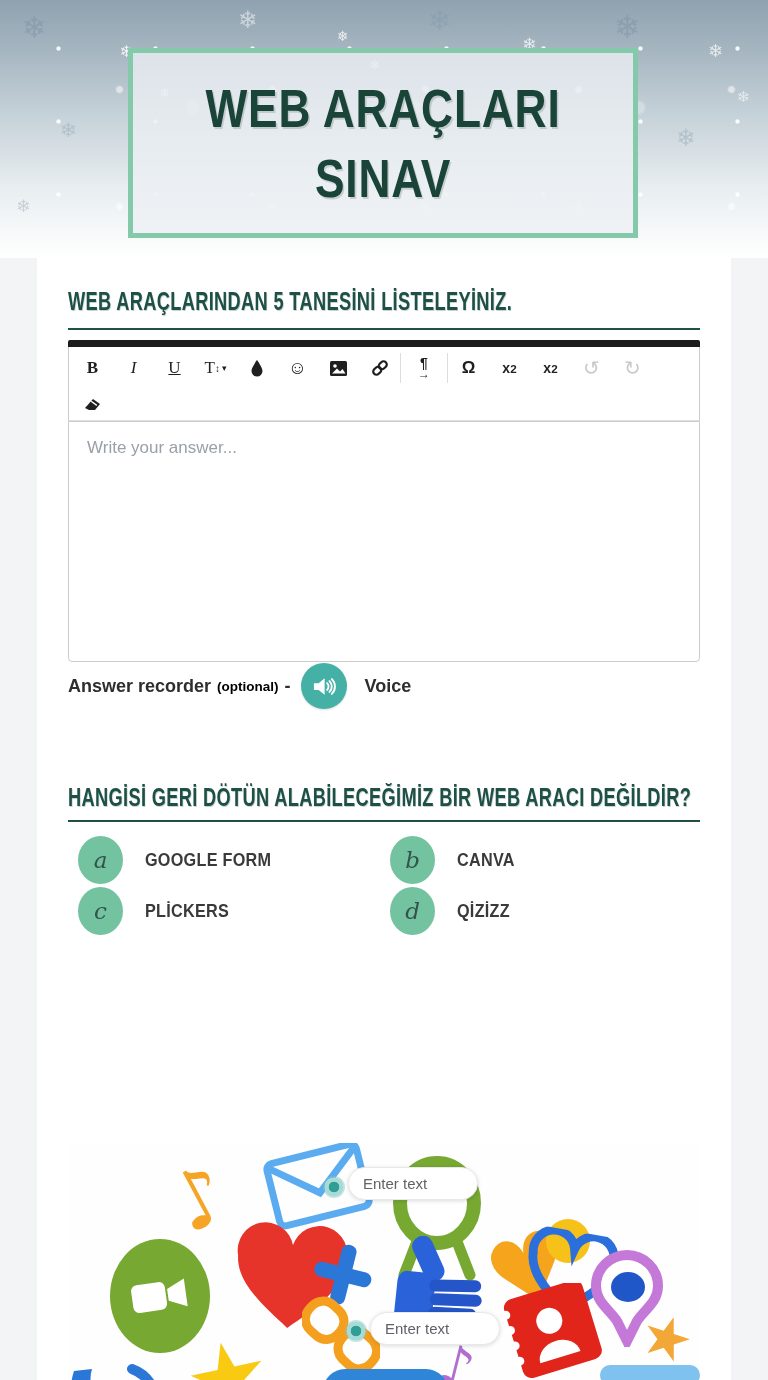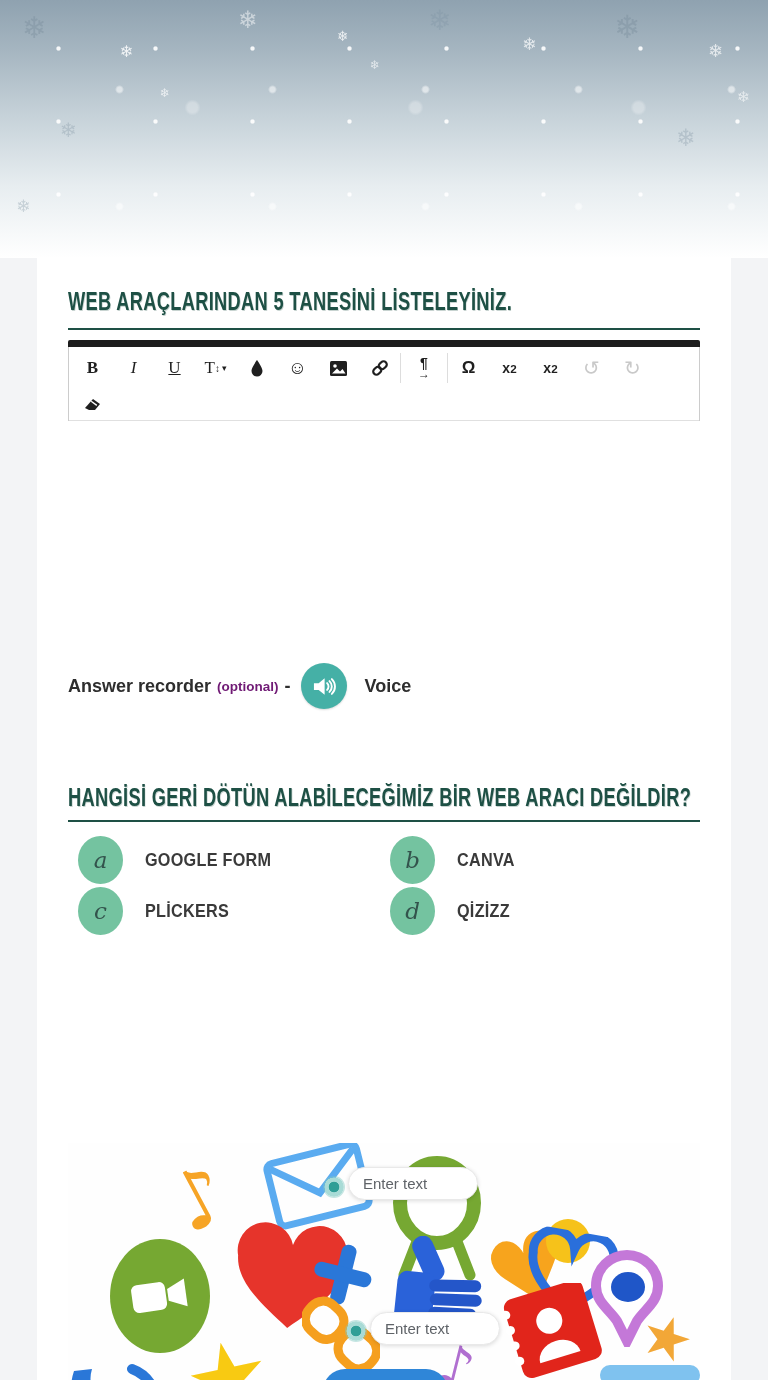--- a/index.html
+++ b/index.html
@@ -65,21 +65,21 @@
   .editor-text{
     display:block; width:632px; height:241px; border:1px solid #ccc; border-radius:0 0 4px 4px;
     resize:none; outline:none; padding:16px 18px; font-size:17px; color:#444;
     font-family:"Liberation Sans", sans-serif;
   }
   .editor-text::placeholder{ color:#9aa0a6; }
 
   
   .recorder{ position:absolute; left:31px; top:404px; height:48px; display:flex; align-items:center; }
   .rec-label{ font-size:18px; font-weight:bold; color:#2e2e2e;text-align:center; }
-  .rec-optional{ font-size:13.5px; font-weight:bold; color:#701a75; margin-left:6px; }
+  .rec-optional{ font-size:13.5px; font-weight:bold; color:#000000; margin-left:6px; }
   .rec-dash{ font-size:18px; font-weight:bold; color:#2e2e2e; margin:0 10px 0 6px; }
   .voice-btn{
     width:46px; height:46px; border-radius:50%; background:#45b0a6; border:none; cursor:pointer;
     display:flex; align-items:center; justify-content:center; box-shadow:0 1px 2px rgba(0,0,0,.15);
   }
   .voice-label{ font-size:18px; font-weight:bold; color:#2e2e2e; margin-left:18px; }
 
   
   .opt-row{ position:absolute; display:flex; align-items:center; height:48px; cursor:pointer; }
   .opt-badge{
@@ -133,20 +133,23 @@
     <span class="flake" style="left:522px;top:34px;font-size:17px;color:rgba(255,255,255,.7)">❄</span>
     <span class="flake" style="left:614px;top:8px;font-size:32px;color:rgba(120,140,155,.4)">❄</span>
     <span class="flake" style="left:708px;top:40px;font-size:18px;color:rgba(255,255,255,.7)">❄</span>
     <span class="flake" style="left:60px;top:118px;font-size:20px;color:rgba(120,140,155,.3)">❄</span>
     <span class="flake" style="left:160px;top:86px;font-size:12px;color:rgba(255,255,255,.7)">❄</span>
     <span class="flake" style="left:676px;top:124px;font-size:24px;color:rgba(120,140,155,.3)">❄</span>
     <span class="flake" style="left:737px;top:88px;font-size:15px;color:rgba(255,255,255,.6)">❄</span>
     <span class="flake" style="left:16px;top:196px;font-size:17px;color:rgba(150,168,180,.45)">❄</span>
     <span class="flake" style="left:370px;top:58px;font-size:12px;color:rgba(255,255,255,.65)">❄</span>
 
+    <div class="title-box">
+      <div class="title-text">WEB ARAÇLARI SINAV</div>
+    </div>
   </div>
 
   <div class="card">
 
     <h2 class="q-heading" style="top:28px">WEB ARAÇLARINDAN 5 TANESİNİ LİSTELEYİNİZ.</h2>
     <div class="q-rule" style="top:70px"></div>
 
     <div class="editor">
       <div class="editor-topbar"></div>
       <div class="toolbar">
@@ -200,20 +203,21 @@
         </div>
         <div class="tb-row second">
           <button class="tb-btn">
             <svg width="19" height="15" viewBox="0 0 19 15">
                 <path d="M2 11 L10 2 L17 7 L12 13 L6 13 Z" fill="#1f1f1f"></path>
                 <path d="M8.2 4.2 L13.8 8.4" stroke="#fff" stroke-width="1.4"></path>
               </svg>
           </button>
         </div>
       </div>
+      <textarea class="editor-text" placeholder="Write your answer..." style=""></textarea>
     </div>
 
     <div class="recorder">
       <span class="rec-label">Answer recorder</span>
       <span class="rec-optional">(optional)</span>
       <span class="rec-dash">-</span>
       <button class="voice-btn">
         <svg width="27" height="27" viewBox="0 0 24 24">
           <path d="M3.5 9 h4.2 l5.3-4.4 v14.8 l-5.3-4.4 H3.5 z" fill="#fff"></path>
           <path d="M15.2 9 a4.2 4.2 0 0 1 0 6" stroke="#fff" stroke-width="1.7" fill="none" stroke-linecap="round"></path>

